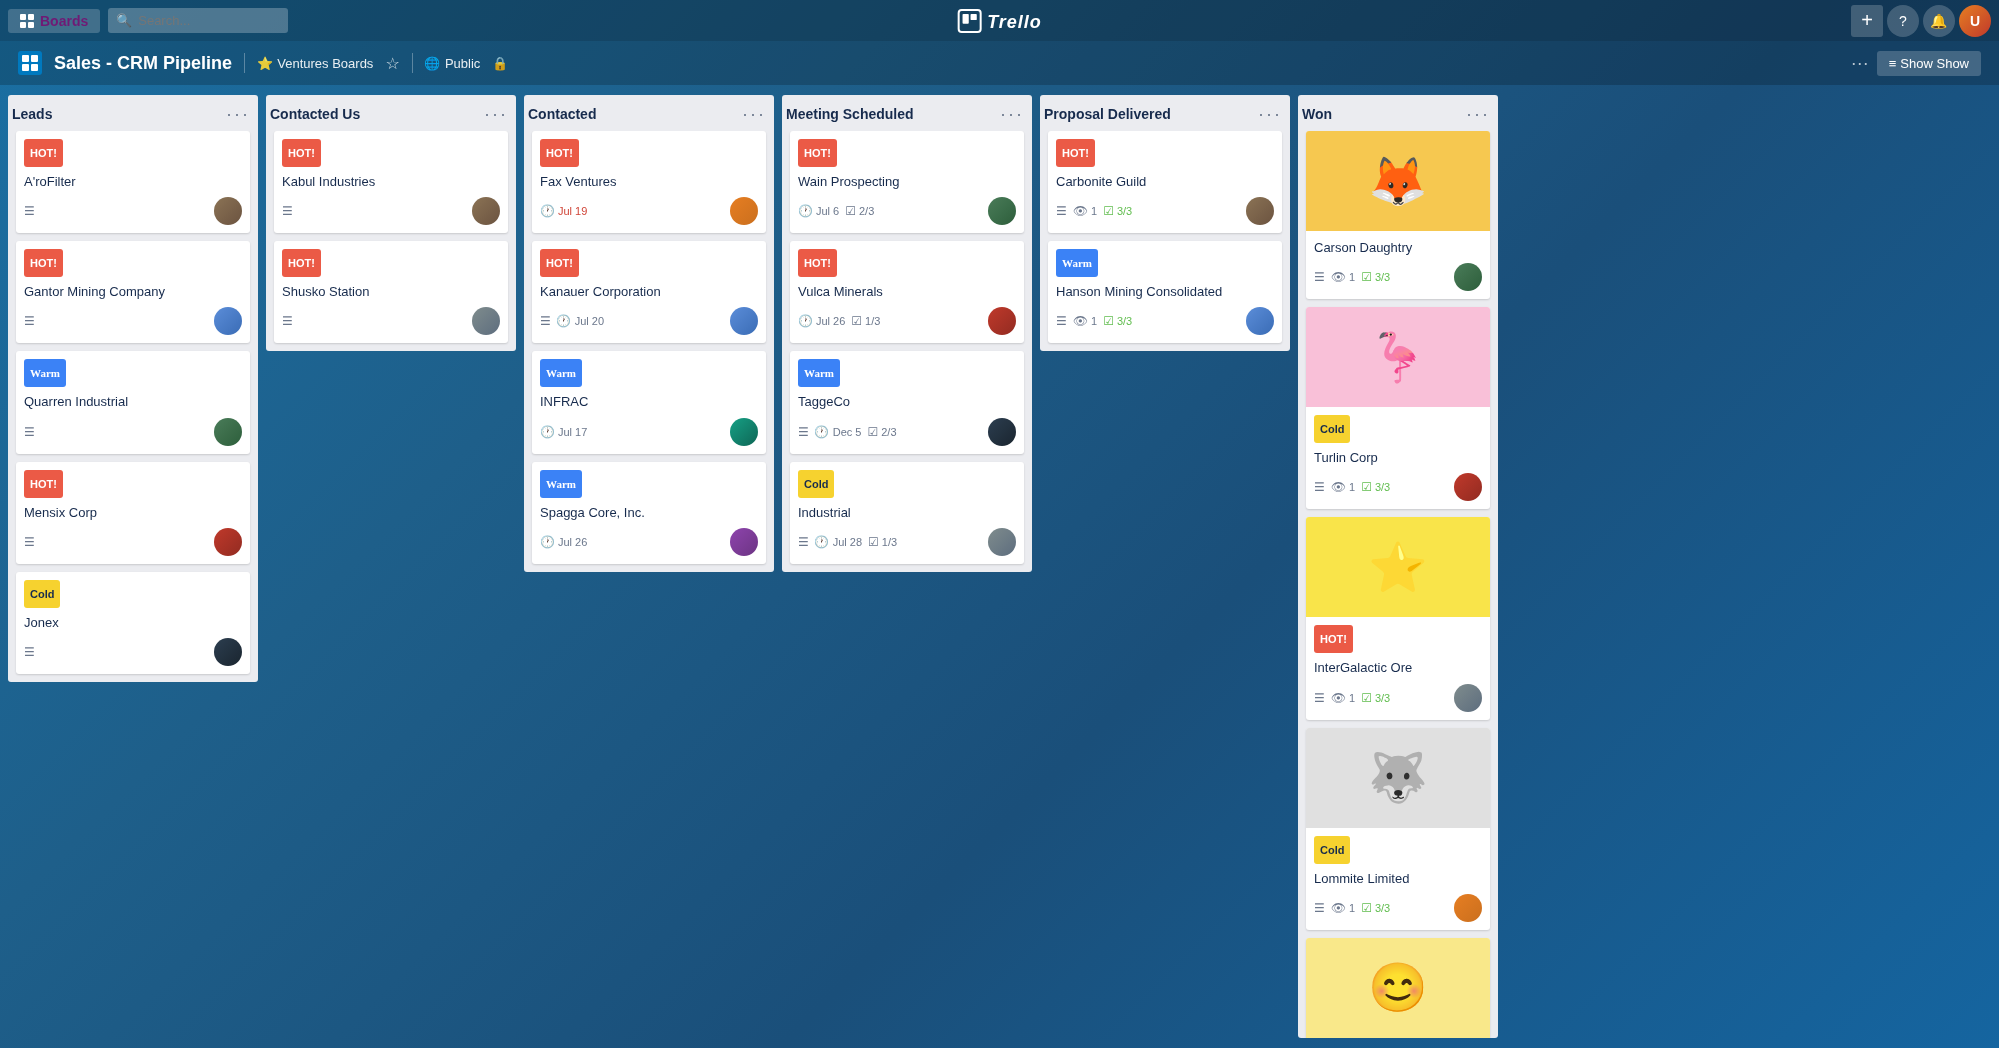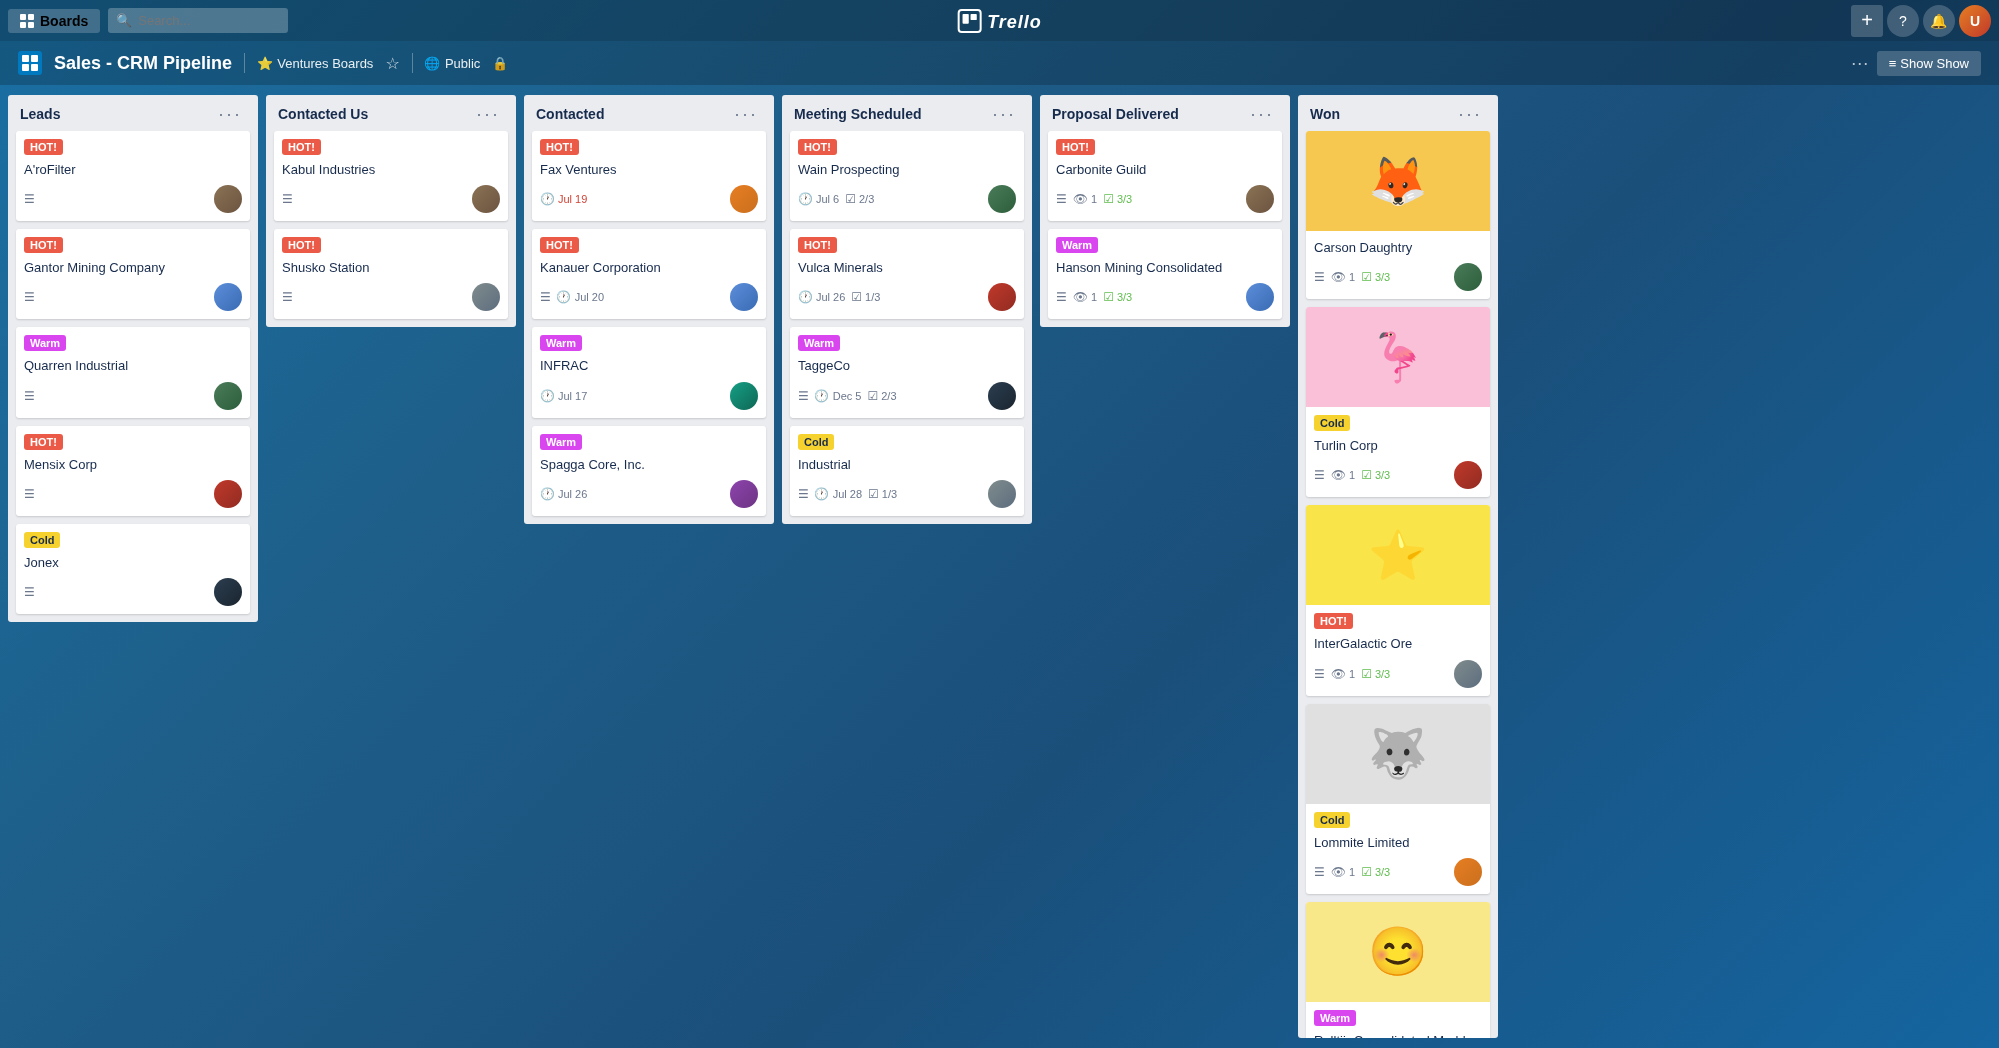--- a/index.html
+++ b/index.html
@@ -20,21 +20,21 @@
       display: flex;
       align-items: center;
       padding: 0 8px;
       gap: 8px;
       flex-shrink: 0;
       position: relative;
     }
     .nav-boards-btn {
       background: rgba(255,255,255,0.2);
       border: none;
-      color: #000000;
+      color: #701a75;
       padding: 4px 12px;
       border-radius: 3px;
       cursor: pointer;
       display: flex;
       align-items: center;
       gap: 6px;
       font-size: 14px;
       font-weight: 700;
     }
     .nav-boards-btn .grid-icon {
@@ -222,21 +222,21 @@
       min-width: 250px;
       max-height: calc(100vh - 105px);
       display: flex;
       flex-direction: column;
       flex-shrink: 0;
     }
     .column-header {
       display: flex;
       align-items: center;
       justify-content: space-between;
-      padding: 10px 12px 8px;
+      padding: 10px 4px 8px;
       font-weight: 700;
       font-size: 14px;
       color: #172b4d;
     }
     .column-menu-btn {
       background: none;
       border: none;
       color: #6b778c;
       cursor: pointer;
       font-size: 18px;
@@ -265,29 +265,29 @@
       border-radius: 3px 3px 0 0;
       overflow: hidden;
       height: 100px;
       display: flex;
       align-items: center;
       justify-content: center;
       font-size: 48px;
     }
     .card-label {
       display: inline-block;
-      padding: 2px 6px;
+      padding: 8px 6px;
       border-radius: 3px;
       font-size: 11px;
       font-weight: 700;
       color: white;
       margin-bottom: 6px;
     }
     .label-hot { background: #eb5a46; }
-    .label-warm { background: #d946ef; color: white; }
+    .label-warm { background: #3b82f6; color: white; font-family: Liberation Serif, serif; }
     .label-cold { background: #f6d22f; color: #172b4d; }
     .card-title {
       color: #172b4d;
       font-size: 13px;
       margin-bottom: 6px;
       line-height: 1.4;
     }
     .card-footer {
       display: flex;
       align-items: center;

